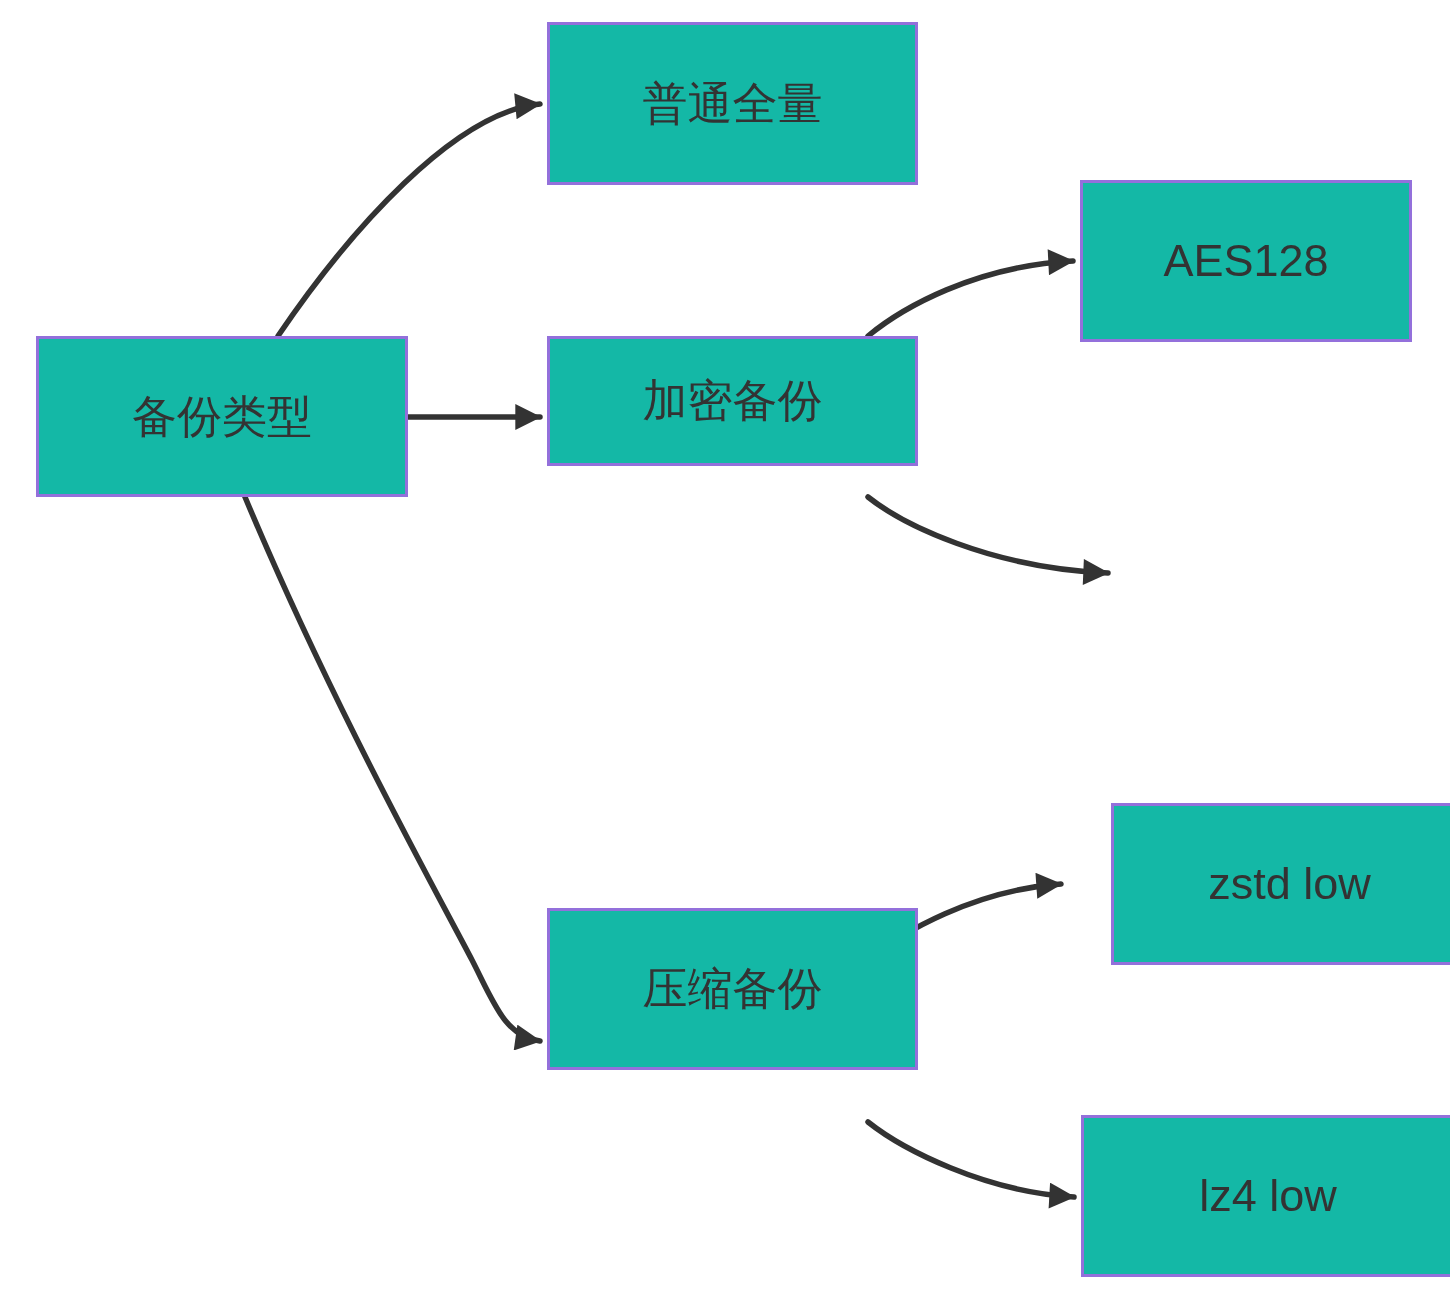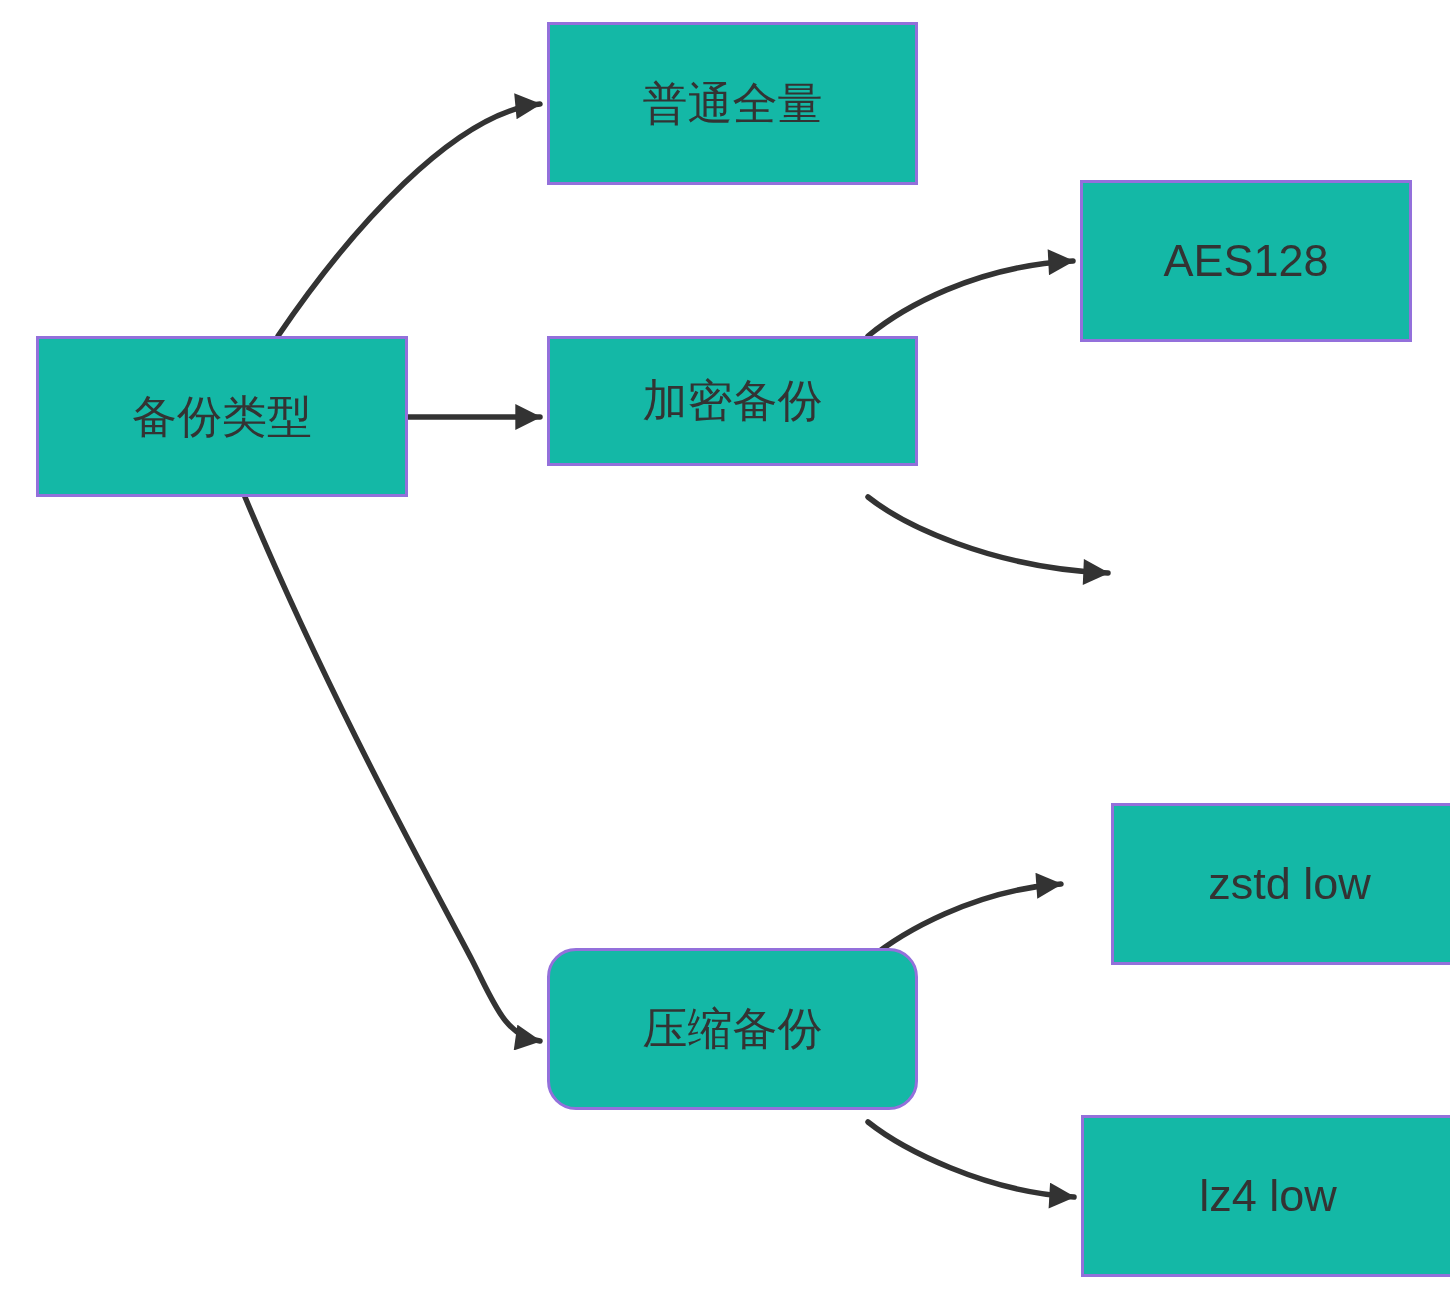--- a/index.html
+++ b/index.html
@@ -40,21 +40,21 @@
     font-size: 45px;
     line-height: 1.2;
     white-space: nowrap;
   }
   
   .n-backup-type      { left: 24px;   top: 336px;  width: 372px; height: 161px; margin-left: 12px; }
   .n-normal-full      { left: 547px;  top: 22px;   width: 371px; height: 163px; }
   .n-encrypted-backup { left: 547px;  top: 336px;  width: 371px; height: 130px; }
   .n-aes128           { left: 1080px; top: 180px;  width: 332px; height: 162px; }
   .n-sm4              { left: 1115px; top: 492px;  width: 265px; height: 161px; }
-  .n-compressed-backup{ left: 547px;  top: 948px;  width: 371px; height: 162px; border-radius: 29px; }
+  .n-compressed-backup{ left: 547px;  top: 908px;  width: 371px; height: 162px; }
   .n-zstd-low         { left: 1111px; top: 803px;  width: 357px; height: 162px; }
   .n-lz4-low          { left: 1081px; top: 1115px; width: 374px; height: 162px; }
 </style>
 </head>
 <body>
 
 <div class="canvas">
 
   <svg class="edges" viewBox="0 0 1450 1302" xmlns="http://www.w3.org/2000/svg">
     <defs>

